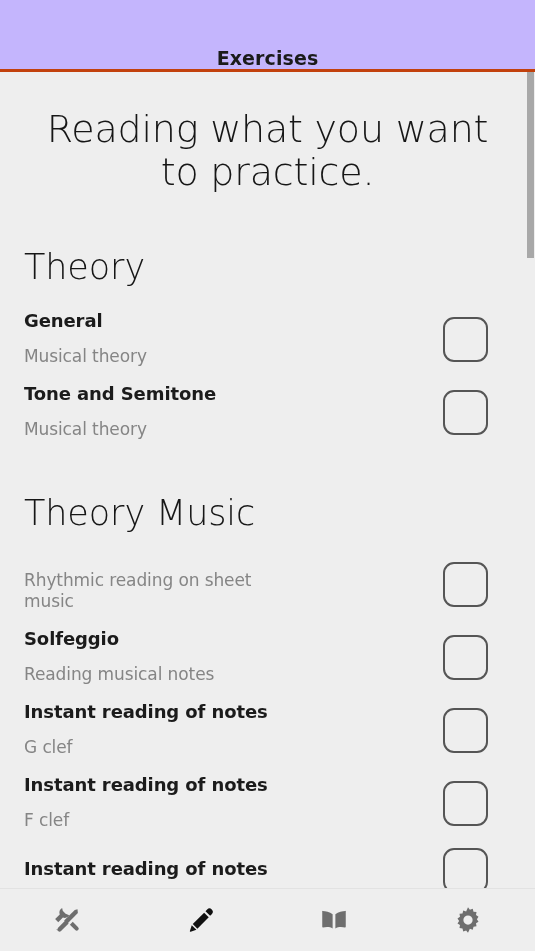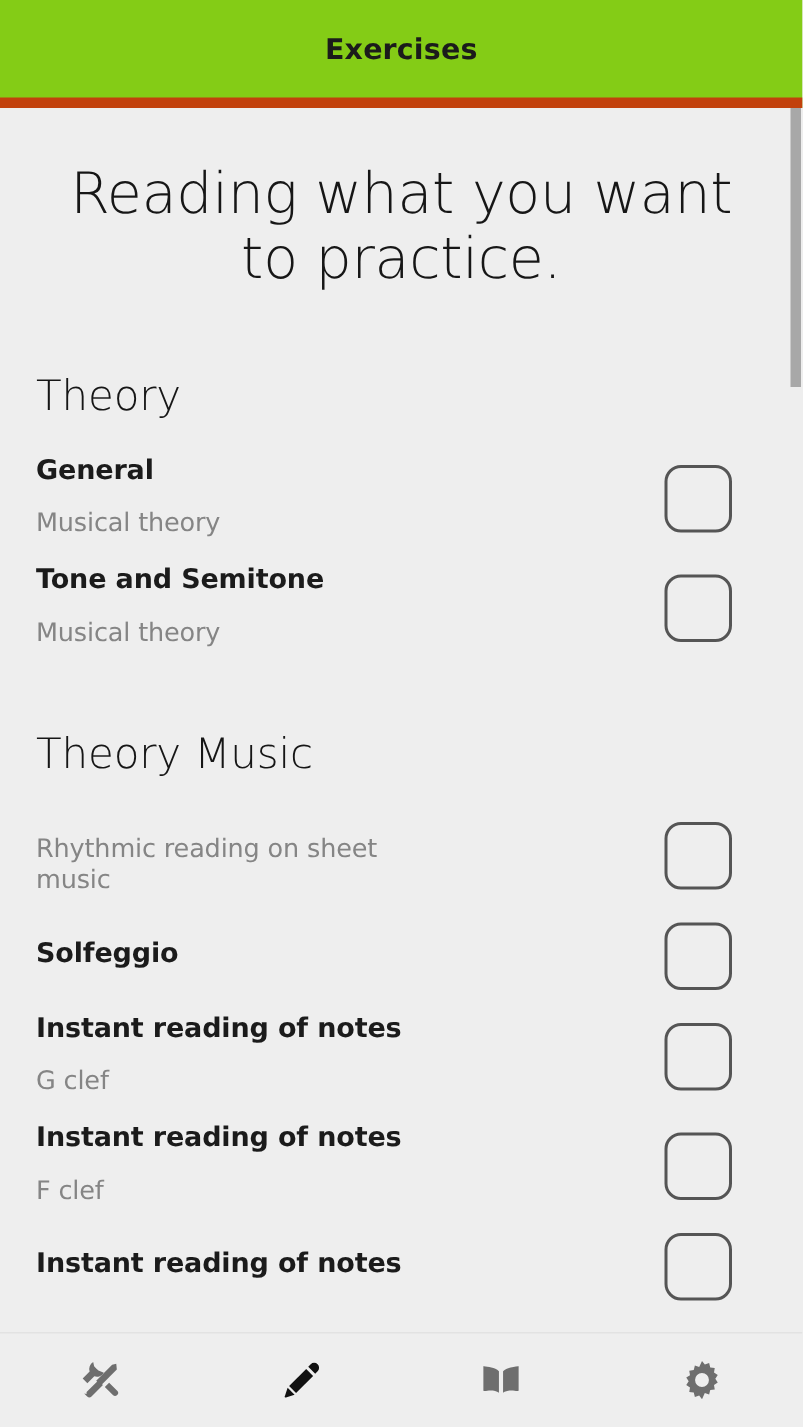--- a/index.html
+++ b/index.html
@@ -12,23 +12,23 @@
   .app {
     width:535px; height:951px;
     display:flex; flex-direction:column;
     background:#eeeeee;
     position:relative;
   }
 
   
   .header {
     height:72px; flex:0 0 72px;
-    display:flex; align-items:center; justify-content:center;
-    background:#84cc16;
-    border-bottom:7px solid #c2410c;
+    display:flex; align-items:flex-end; justify-content:center;
+    background:#c4b5fd;
+    border-bottom:3px solid #c2410c;
   }
   .header-title {
     font-size:19px; font-weight:bold; color:#1b1b1b;
     letter-spacing:.1px;
   }
 
   
   .scroll-area {
     flex:1 1 auto;
     position:relative;
@@ -46,21 +46,21 @@
     font-weight:300;
     color:#161616;
     line-height:1.14;
     padding:36px 14px 0 14px;
     letter-spacing:-.2px;
   }
 
   .section { margin-top:44px; }
   .section:first-of-type { margin-top:52px; }
   .section-title {
-    font-size:28px;
+    font-size:35px;
     font-weight:300;
     color:#161616;
     letter-spacing:-.1px;
     margin-bottom:16px;
   }
 
   .row {
     display:flex;
     align-items:center;
     justify-content:space-between;
@@ -147,20 +147,21 @@
             <div class="section-title">Theory Music</div>
             <div class="row">
               <div class="row-text">
                 <div class="row-sub">Rhythmic reading on sheet music</div>
               </div>
               <div class="checkbox"></div>
             </div>
             <div class="row">
               <div class="row-text">
                 <div class="row-title">Solfeggio</div>
+                <div class="row-sub">Reading musical notes</div>
               </div>
               <div class="checkbox"></div>
             </div>
             <div class="row">
               <div class="row-text">
                 <div class="row-title">Instant reading of notes</div>
                 <div class="row-sub">G clef</div>
               </div>
               <div class="checkbox"></div>
             </div>

